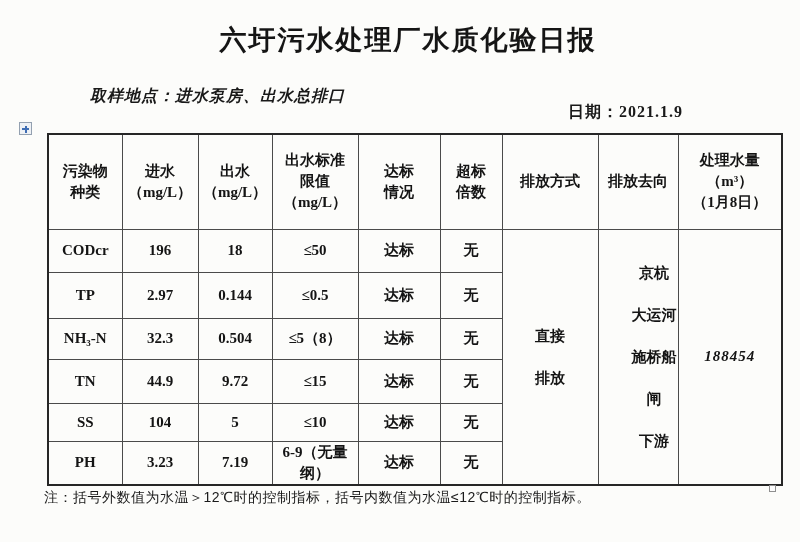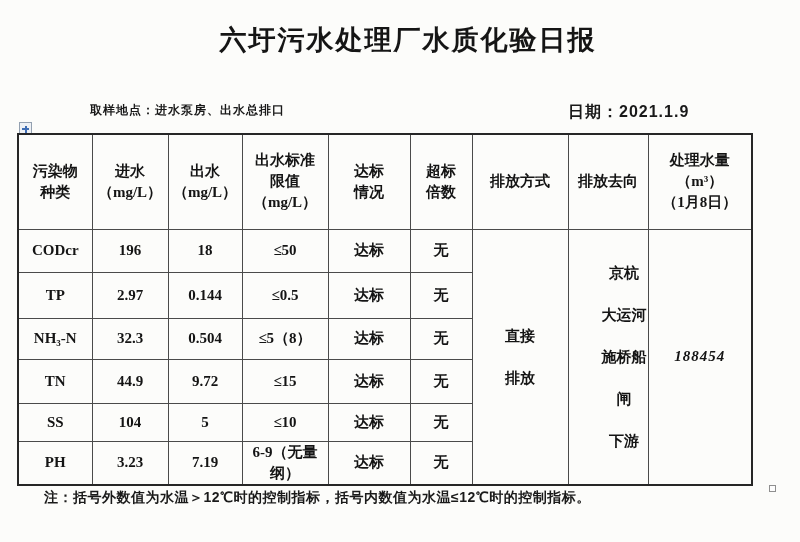--- a/index.html
+++ b/index.html
@@ -6,45 +6,45 @@
   body{width:800px;height:542px;background:#f4f4f2;overflow:hidden;}
   .page{position:relative;width:800px;height:542px;background:#fcfcfa;color:#1c1c1c;padding-left:16px;}
 
   .title{
     position:absolute;top:22px;left:0;width:100%;margin:0;
     text-align:center;font-family:"Liberation Sans",sans-serif;
     font-size:27px;font-weight:bold;letter-spacing:2px;color:#151515;
   }
 
   .sampling{
-    position:absolute;left:90px;top:102px;
-    font-family:"Liberation Sans",sans-serif;font-size:12px;font-weight:bold;
-    letter-spacing:1px;color:#191919;
+    position:absolute;left:90px;top:86px;
+    font-family:"Liberation Sans",sans-serif;font-size:16px;font-weight:bold;
+    letter-spacing:1px;color:#191919;font-style:italic;
   }
   .date{
     position:absolute;left:568px;top:102px;
-    font-family:Liberation Sans, sans-serif;font-size:16px;font-weight:bold;
+    font-family:Liberation Serif, serif;font-size:16px;font-weight:bold;
     letter-spacing:1px;color:#191919;
   }
 
   .move-handle{
     position:absolute;left:19px;top:122px;width:13px;height:13px;
     background:#eef1f5;border:1px solid #93a0b0;box-sizing:border-box;
   }
   .move-handle .bar-h,.move-handle .bar-v{position:absolute;background:#3f6db4;}
   .move-handle .bar-h{left:2px;top:5px;width:7px;height:2px;}
   .move-handle .bar-v{left:4.5px;top:2.5px;width:2px;height:7px;}
 
   .resize-handle{
     position:absolute;left:769px;top:485px;width:7px;height:7px;
     background:#fdfdfd;border:1px solid #8f8f8f;box-sizing:border-box;
   }
 
   table.report{
-    position:absolute;left:17px;top:133px;width:734px;
+    position:absolute;left:47px;top:133px;width:734px;
     border-collapse:collapse;table-layout:fixed;
     font-family:"Liberation Serif",serif;color:#141414;
     border:2px solid #262626;
   }
   table.report th,table.report td{
     border:1px solid #4a4a4a;text-align:center;vertical-align:middle;
     padding:0;font-weight:bold;font-size:15px;line-height:21px;
     overflow:hidden;
   }
   tr.hdr{height:95px;}
@@ -55,21 +55,21 @@
   td.mode-cell .ln{line-height:42px;}
   td.dest-cell .ln{line-height:42px;margin-left:32px;}
   td.volume-cell{
     font-family:"Liberation Serif",serif;font-size:29px;font-weight:normal;
     letter-spacing:1px;
     font-style:italic;
   }
 
   .footnote{
     position:absolute;left:44px;top:489px;width:720px;
-    font-family:"Liberation Sans",sans-serif;font-size:14px;font-weight:bold;
+    font-family:"Liberation Sans",sans-serif;font-size:14px;font-weight:normal;
     letter-spacing:0.5px;color:#1a1a1a;
   }
 </style>
 </head>
 <body>
 
 <div class="page">
 
   <h1 class="title">六圩污水处理厂水质化验日报</h1>
 

